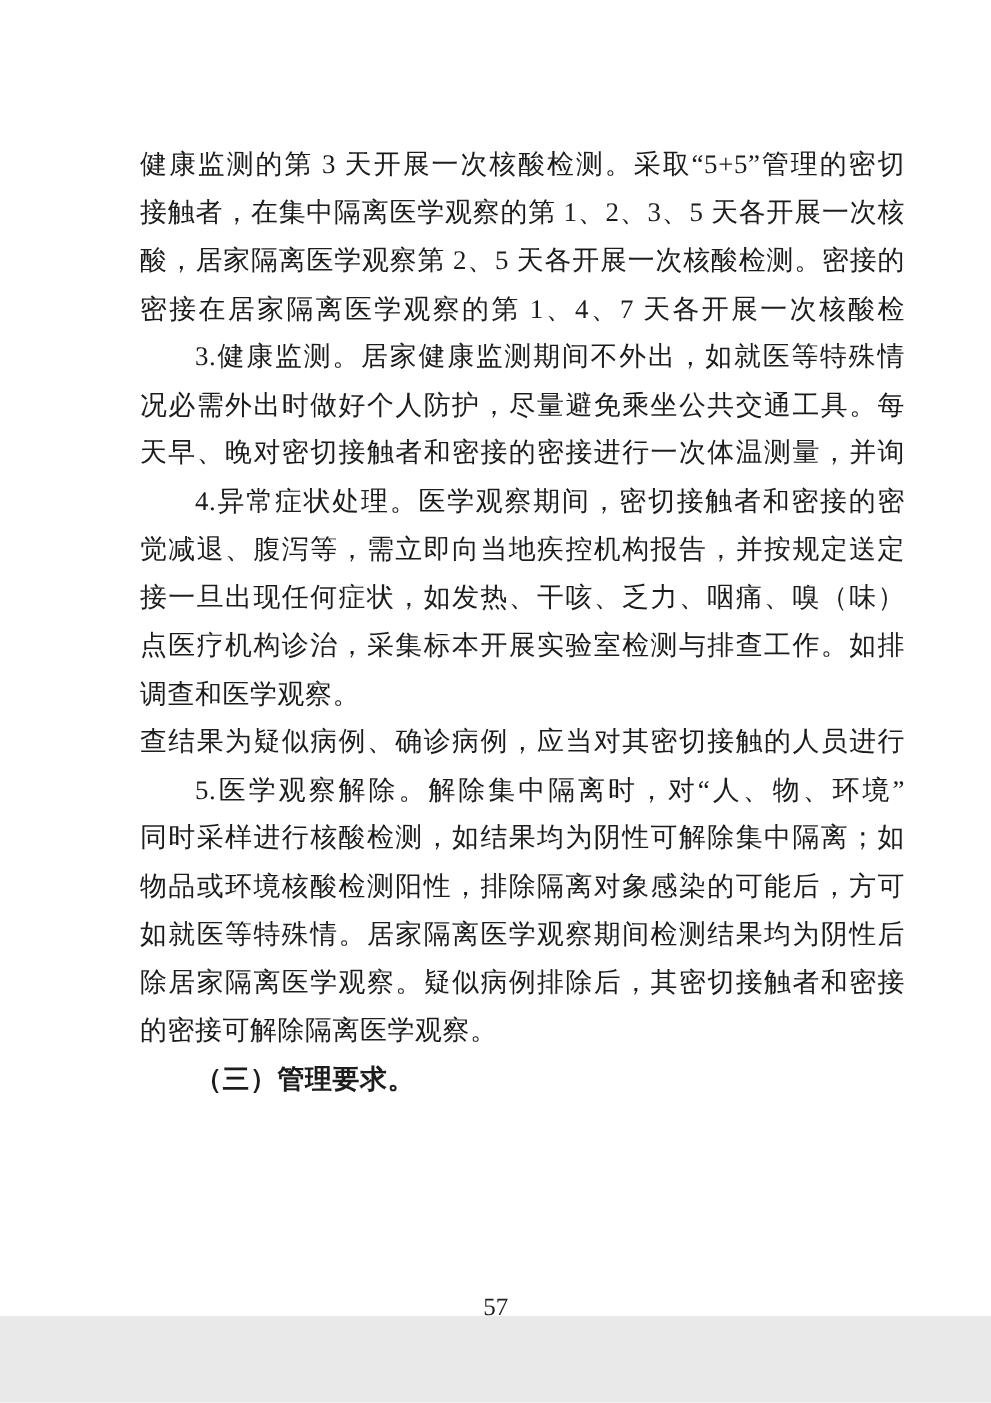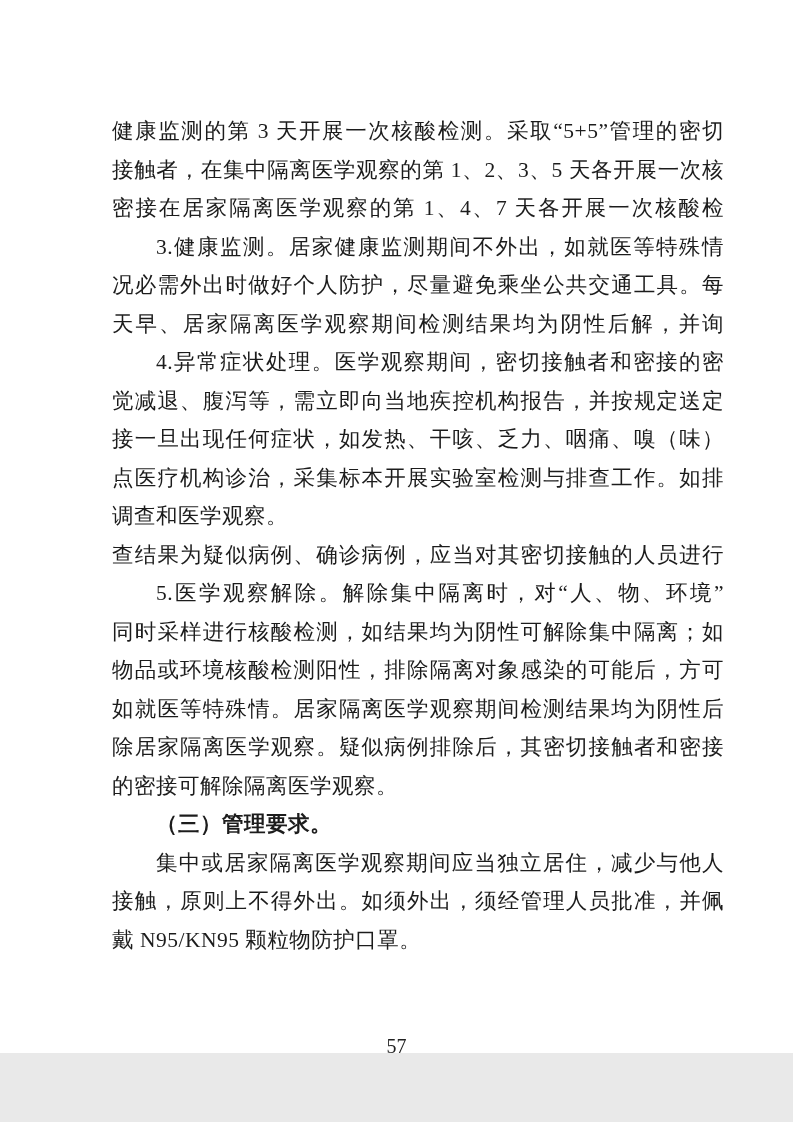--- a/index.html
+++ b/index.html
@@ -60,46 +60,42 @@
   }
 </style>
 </head>
 <body>
 
 <div class="page">
   <main class="content" id="doc-body">
       <div class="paragraph">
         <div class="line j">健康监测的第 3 天开展一次核酸检测。采取“5+5”管理的密切</div>
         <div class="line j">接触者，在集中隔离医学观察的第 1、2、3、5 天各开展一次核</div>
+        <div class="line j">酸，居家隔离医学观察第 2、5 天各开展一次核酸检测。密接的</div>
         <div class="line last">密接在居家隔离医学观察的第 1、4、7 天各开展一次核酸检测。</div>
       </div>
       <div class="paragraph">
         <div class="line j indent">3.健康监测。居家健康监测期间不外出，如就医等特殊情</div>
         <div class="line j">况必需外出时做好个人防护，尽量避免乘坐公共交通工具。每</div>
-        <div class="line j">天早、居家隔离医学观察期间检测结果均为阴性后解，并询</div>
+        <div class="line j">天早、晚对密切接触者和密接的密接进行一次体温测量，并询</div>
       </div>
       <div class="paragraph">
         <div class="line j indent">4.异常症状处理。医学观察期间，密切接触者和密接的密</div>
         <div class="line j">觉减退、腹泻等，需立即向当地疾控机构报告，并按规定送定</div>
         <div class="line j">接一旦出现任何症状，如发热、干咳、乏力、咽痛、嗅（味）</div>
         <div class="line j">点医疗机构诊治，采集标本开展实验室检测与排查工作。如排</div>
         <div class="line last">调查和医学观察。</div>
         <div class="line j">查结果为疑似病例、确诊病例，应当对其密切接触的人员进行</div>
       </div>
       <div class="paragraph">
         <div class="line j indent">5.医学观察解除。解除集中隔离时，对“人、物、环境”</div>
         <div class="line j">同时采样进行核酸检测，如结果均为阴性可解除集中隔离；如</div>
         <div class="line j">物品或环境核酸检测阳性，排除隔离对象感染的可能后，方可</div>
         <div class="line j">如就医等特殊情。居家隔离医学观察期间检测结果均为阴性后解</div>
         <div class="line j">除居家隔离医学观察。疑似病例排除后，其密切接触者和密接</div>
         <div class="line last">的密接可解除隔离医学观察。</div>
       </div>
       <div class="paragraph bold">
         <div class="line last indent">（三）管理要求。</div>
       </div>
-      <div class="paragraph">
-        <div class="line j indent">集中或居家隔离医学观察期间应当独立居住，减少与他人</div>
-        <div class="line j">接触，原则上不得外出。如须外出，须经管理人员批准，并佩</div>
-        <div class="line last">戴 N95/KN95 颗粒物防护口罩。</div>
-      </div>
     </main>
   <footer class="page-number">57</footer>
 </div>
 
 </body></html>

